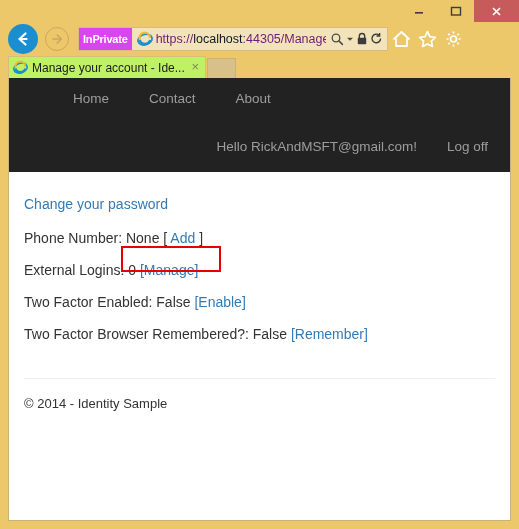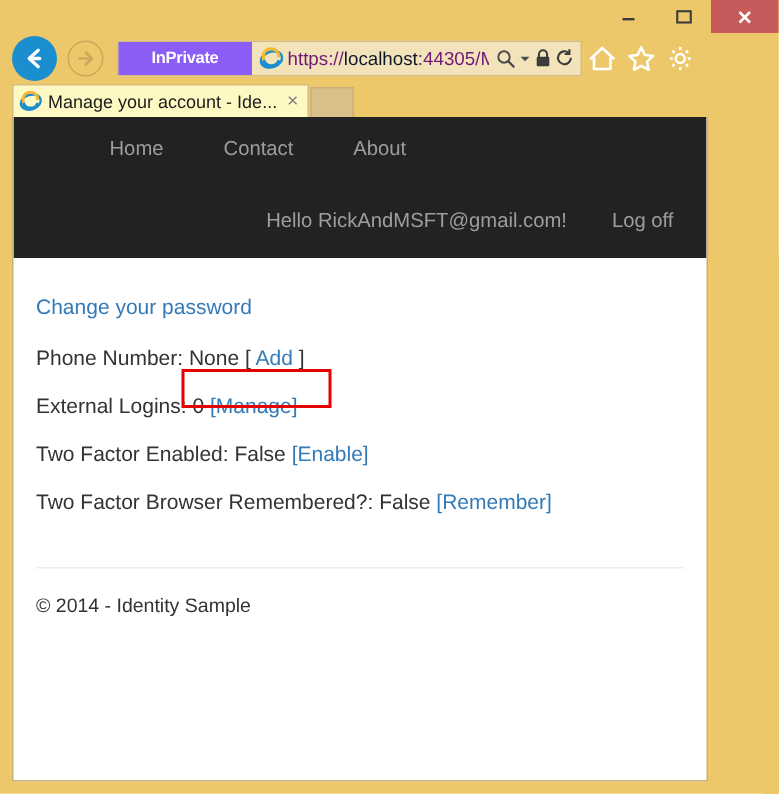--- a/index.html
+++ b/index.html
@@ -87,27 +87,27 @@
     left: 78px; top: 5px;
     width: 310px;
     height: 24px;
     background: #f2e3bb;
     border: 1px solid #d8bc7d;
     box-sizing: border-box;
     display: flex;
     align-items: stretch;
   }
   .inprivate {
-    background: #8b5cf6;
+    background: #d946ef;
     color: #ffffff;
     font-size: 11px;
     font-weight: bold;
     display: flex;
     align-items: center;
-    padding: 0 22px;
+    padding: 0 4px;
     letter-spacing: -0.2px;
   }
   .addr-ie-icon {
     display: flex;
     align-items: center;
     padding: 0 3px 0 5px;
   }
   .addr-url {
     flex: 1;
     display: flex;
@@ -142,21 +142,21 @@
     position: absolute;
     left: 0; top: 56px;
     width: 519px;
     height: 22px;
   }
   .tab {
     position: absolute;
     left: 8px; top: 0px;
     width: 198px;
     height: 22px;
-    background: #fef9c3;
+    background: #bef264;
     border: 1px solid #d8bc7d;
     border-bottom: none;
     box-sizing: border-box;
     display: flex;
     align-items: center;
     padding: 0 4px;
     cursor: pointer;
   }
   .tab-favicon { display:flex; align-items:center; margin-right: 4px; }
   .tab-title {
@@ -181,21 +181,21 @@
     border: 1px solid #cbb077;
     border-bottom: none;
     box-sizing: border-box;
     cursor: pointer;
   }
 
   
   .viewport {
     position: absolute;
     left: 8px; top: 78px;
-    width: 464px;
+    width: 503px;
     height: 443px;
     background: #ffffff;
     border: 1px solid #cbb077;
     border-top: none;
     box-sizing: border-box;
     overflow: hidden;
   }
 
   
   .site-nav {

